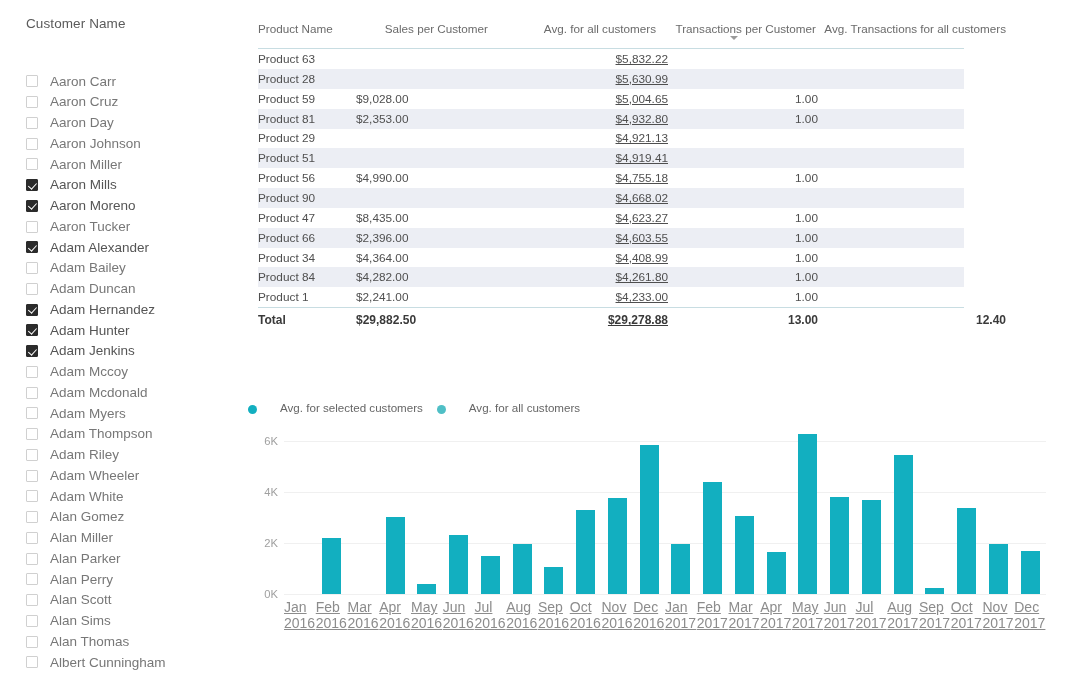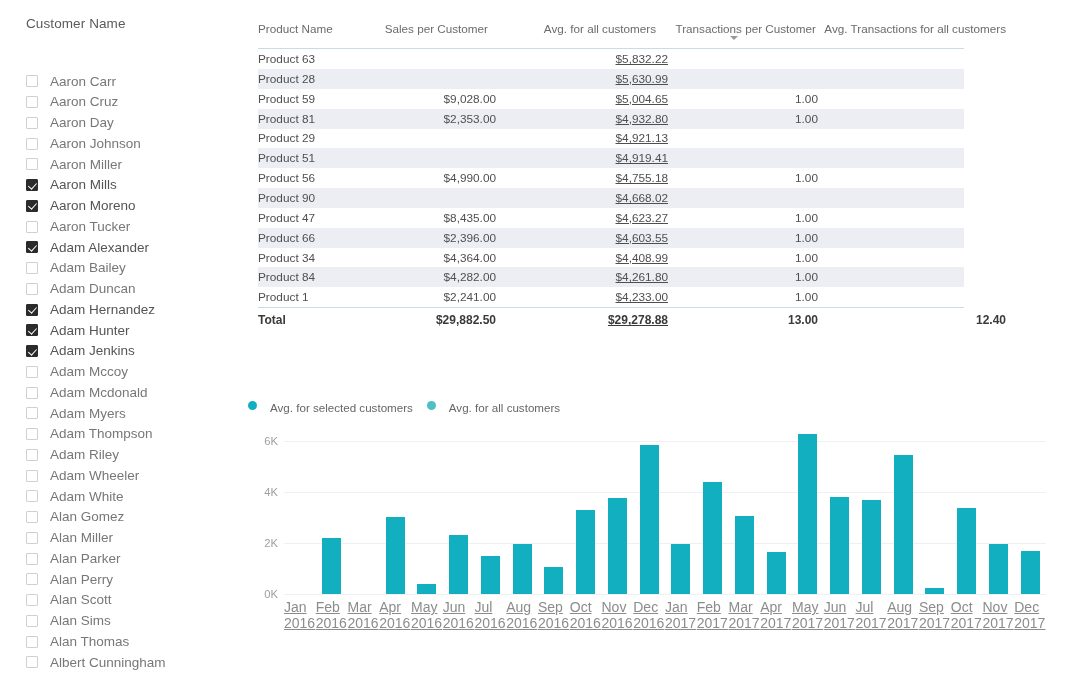--- a/index.html
+++ b/index.html
@@ -43,33 +43,33 @@
     position: absolute; left: 234px; top: 14px;
     width: 0; height: 0; border-left: 4px solid transparent;
     border-right: 4px solid transparent; border-top: 4.5px solid #9a9a9a;
   }
   .hdr-rule { height: 1.2px; background: #c8dde2; width: 100%; }
   .rows-clip { height: 258px; overflow: hidden; position: relative; }
   .tbl td {
     font-size: 11.8px; color: #4f4f4f; height: 19.85px; padding: 0; white-space: nowrap;
   }
   .td-c0 { text-align: left; padding-left: 2px; }
-  .td-c1 { text-align: right; padding-right: 8px; }
+  .td-c1 { padding-right: 8px; }
   .td-c2 { text-align: right; padding-right: 12px; text-decoration: underline; }
   .td-c3 { text-align: right; padding-right: 2px; }
   .td-c4 { text-align: right; }
   tr.alt td { background: #eceef4; }
   .total-rule { height: 1.2px; background: #c8dde2; width: 100%; }
   .tbl tfoot td { font-weight: bold; color: #3a3a3a; font-size: 12px; height: 22px; padding-top: 2px; }
 
   
   .chart-vis { position: absolute; left: 246px; top: 384px; width: 800px; height: 294px; }
   .chart-title { font-size: 12.6px; color: #9a9a9a; padding-left: 2px; }
   .legend { display: flex; align-items: center; gap: 14px; margin-top: 17px; padding-left: 2px; }
-  .lg { display: flex; align-items: flex-start; gap: 13px; }
+  .lg { display: flex; align-items: flex-end; gap: 23px; }
   .lg-dot { width: 9px; height: 9px; border-radius: 50%; }
   .lg-txt { font-size: 11.6px; color: #666; white-space: nowrap; }
   .plot-wrap { position: relative; margin-top: 14px; height: 210px; }
   .plot { position: absolute; left: 38px; top: 0; right: 0; height: 166px; }
   .ytick { position: absolute; left: 0; width: 32px; text-align: right;
            font-size: 11.2px; color: #a0a0a0; transform: translateY(-50%); }
   .gridline { position: absolute; left: 38px; right: 0; height: 1px; background: #f0f0f0; }
   .bars { position: absolute; left: 0; right: 0; bottom: 0; top: 0; display: flex; align-items: flex-end; }
   .bcol { flex: 1; display: flex; justify-content: center; align-items: flex-end; height: 100%; }
   .bar { width: 60%; }

